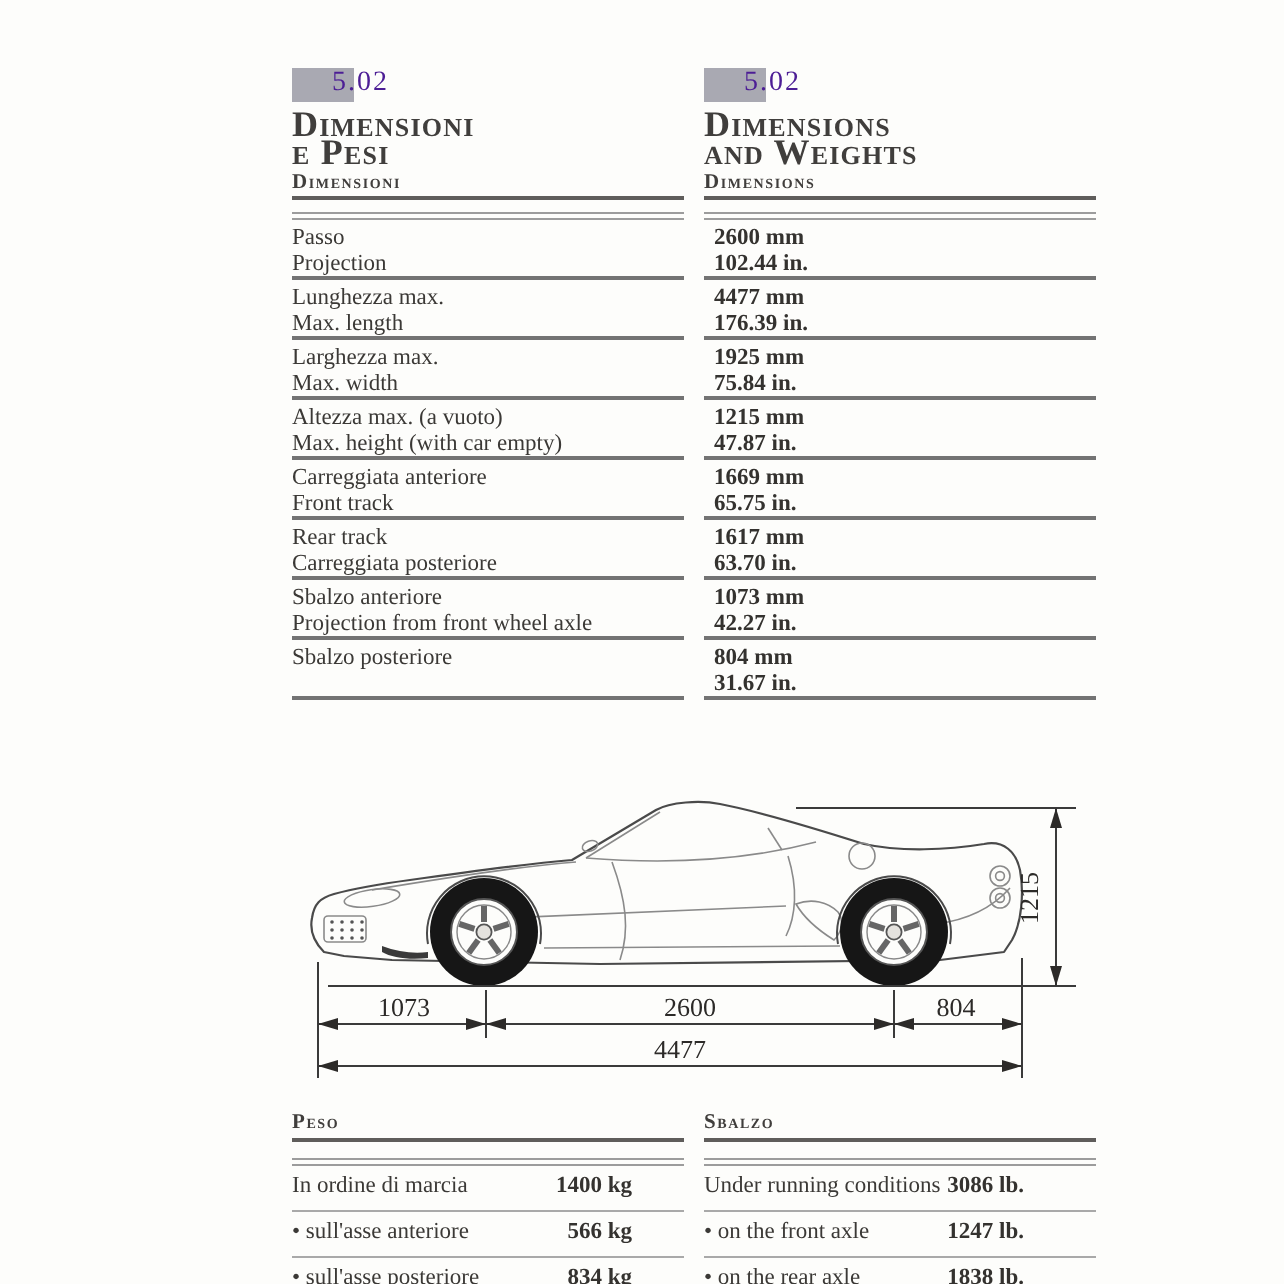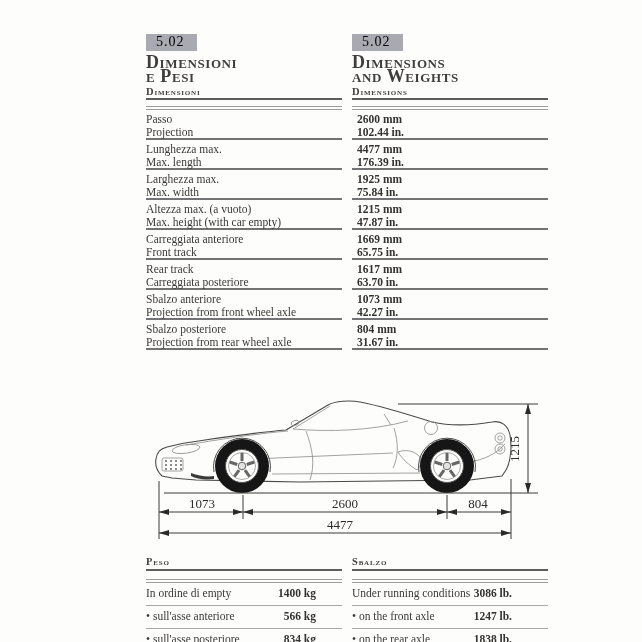--- a/index.html
+++ b/index.html
@@ -8,23 +8,23 @@
     position:relative;width:642px;height:642px;
     background:#fdfdfb;
     font-family:"Liberation Serif",serif;
     color:#3b3936;
   }
   
   .hcol{position:absolute;top:34px;}
   .hcol.left{left:146px;width:196px;}
   .hcol.right{left:352px;width:196px;}
   .badge{
-    width:51px;height:17px;box-sizing:border-box;
-    background:#a9a9b2;color:#000000;
-    font-size:14px;line-height:16px;padding-left:10px;letter-spacing:1px;
+    width:31px;height:17px;box-sizing:border-box;
+    background:#a9a9b2;color:#4c1d95;
+    font-size:14px;line-height:16px;padding-left:20px;letter-spacing:1px;
   }
   .title{
     margin-top:4px;font-weight:bold;font-size:18px;line-height:14px;
     letter-spacing:0.6px;font-variant:small-caps;color:#403e3c;
   }
   .subtitle{
     margin-top:3px;padding-bottom:1px;width:100%;box-sizing:border-box;
     font-weight:bold;font-size:10.5px;letter-spacing:0.8px;
     font-variant:small-caps;color:#403e3c;
     border-bottom:2px solid #5f5d5b;
@@ -174,21 +174,20 @@
       <div class="cell gap"></div>
       <div class="cell val">
         <div>1073 mm</div>
         <div>42.27 in.</div>
       </div>
     </div>
 
     <div class="drow">
       <div class="cell lbl">
         <div>Sbalzo posteriore</div>
-        <div>Projection from rear wheel axle</div>
       </div>
       <div class="cell gap"></div>
       <div class="cell val">
         <div>804 mm</div>
         <div>31.67 in.</div>
       </div>
     </div>
   </div>
 
   <svg class="diagram-svg" viewBox="0 0 642 642">
@@ -306,21 +305,21 @@
       <text x="478" y="508">804</text>
       <text x="340" y="529">4477</text>
       <text x="519" y="449" transform="rotate(-90 519 449)">1215</text>
     </g>
   </svg>
 
   <div class="wblock wl">
     <div class="whead">Peso</div>
     <div class="wdbl"></div>
     <div class="wrow">
-      <span class="wlbl">In ordine di empty</span>
+      <span class="wlbl">In ordine di marcia</span>
       <span class="wval">1400 kg</span>
     </div>
     <div class="wrow">
       <span class="wlbl">• sull'asse anteriore</span>
       <span class="wval">566 kg</span>
     </div>
     <div class="wrow">
       <span class="wlbl">• sull'asse posteriore</span>
       <span class="wval">834 kg</span>
     </div>

